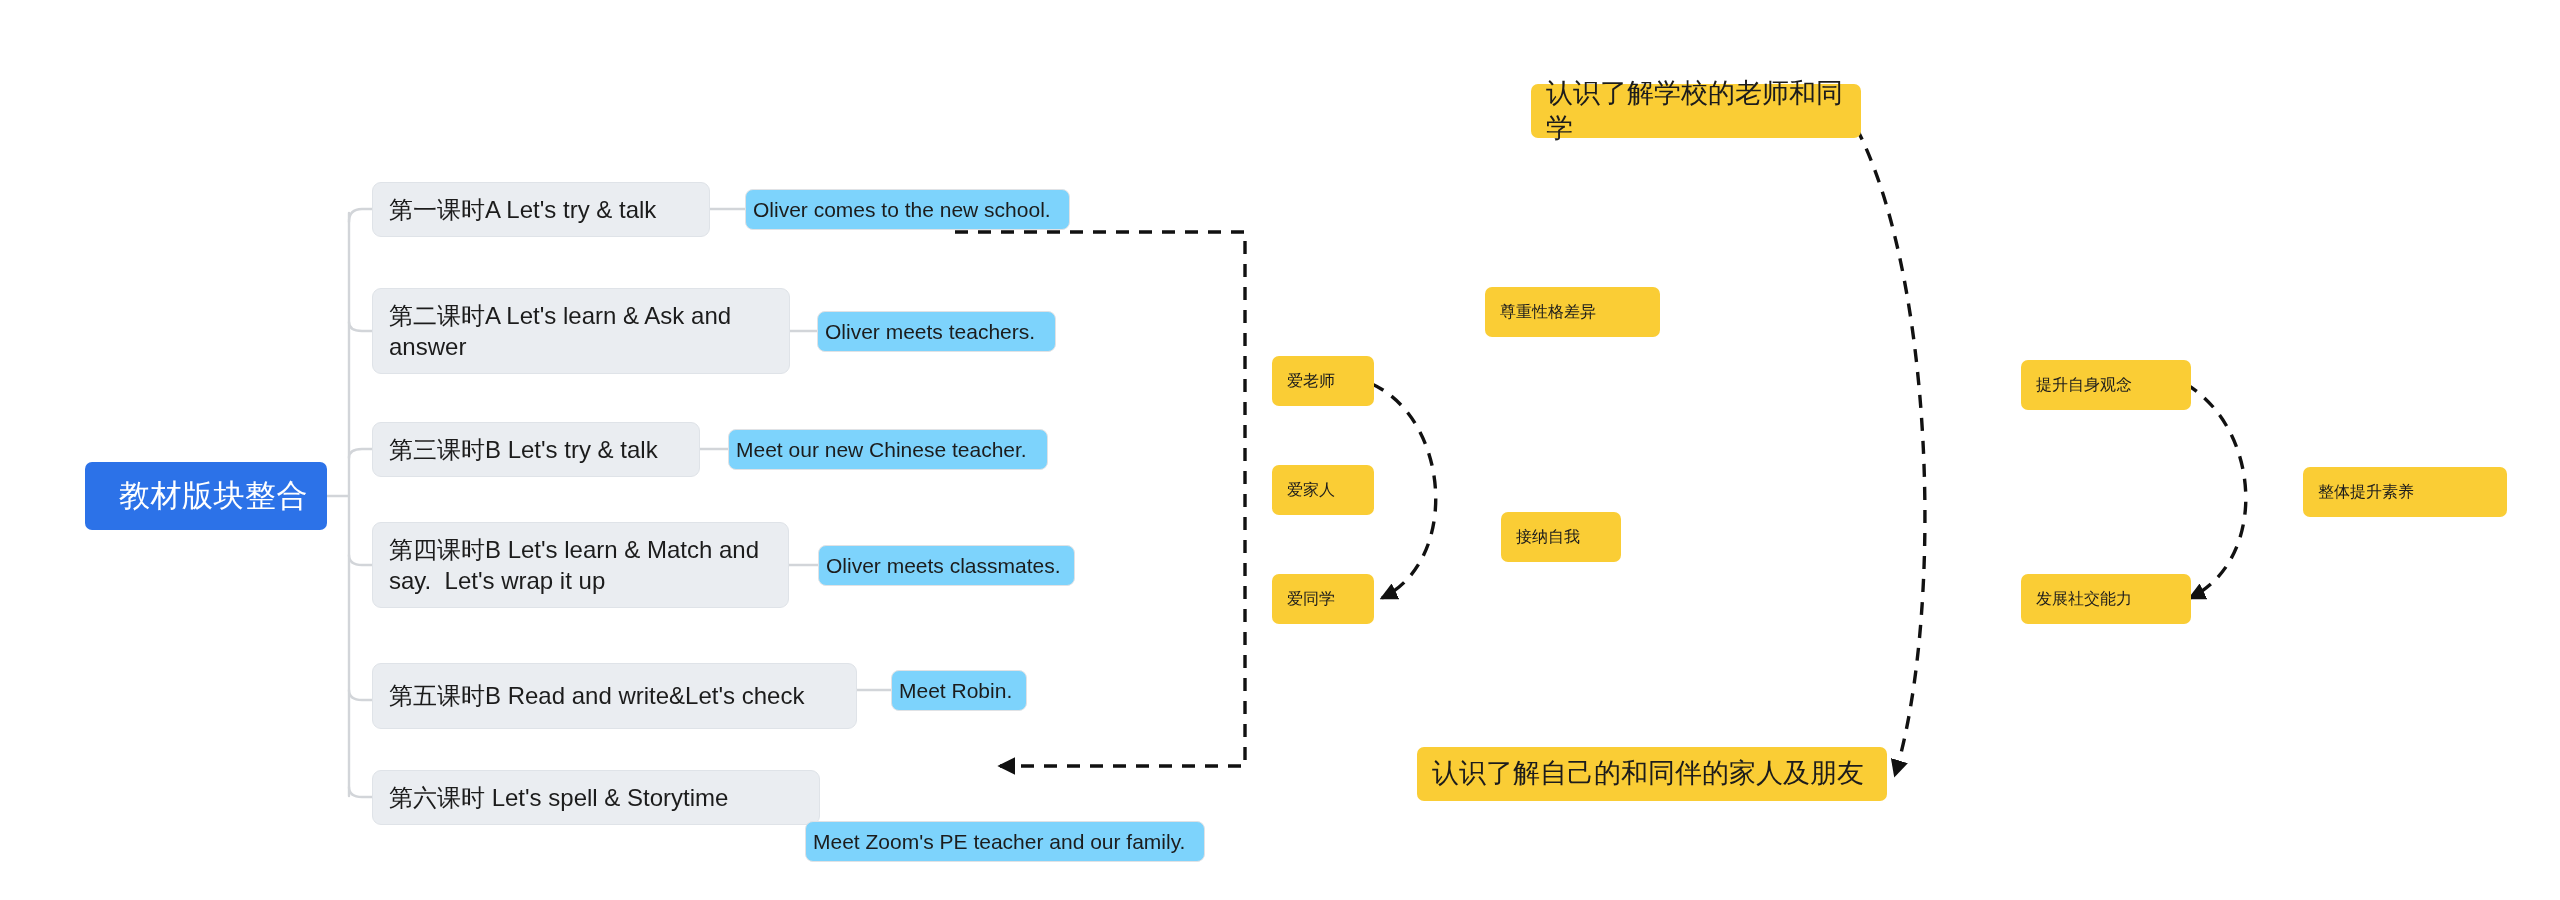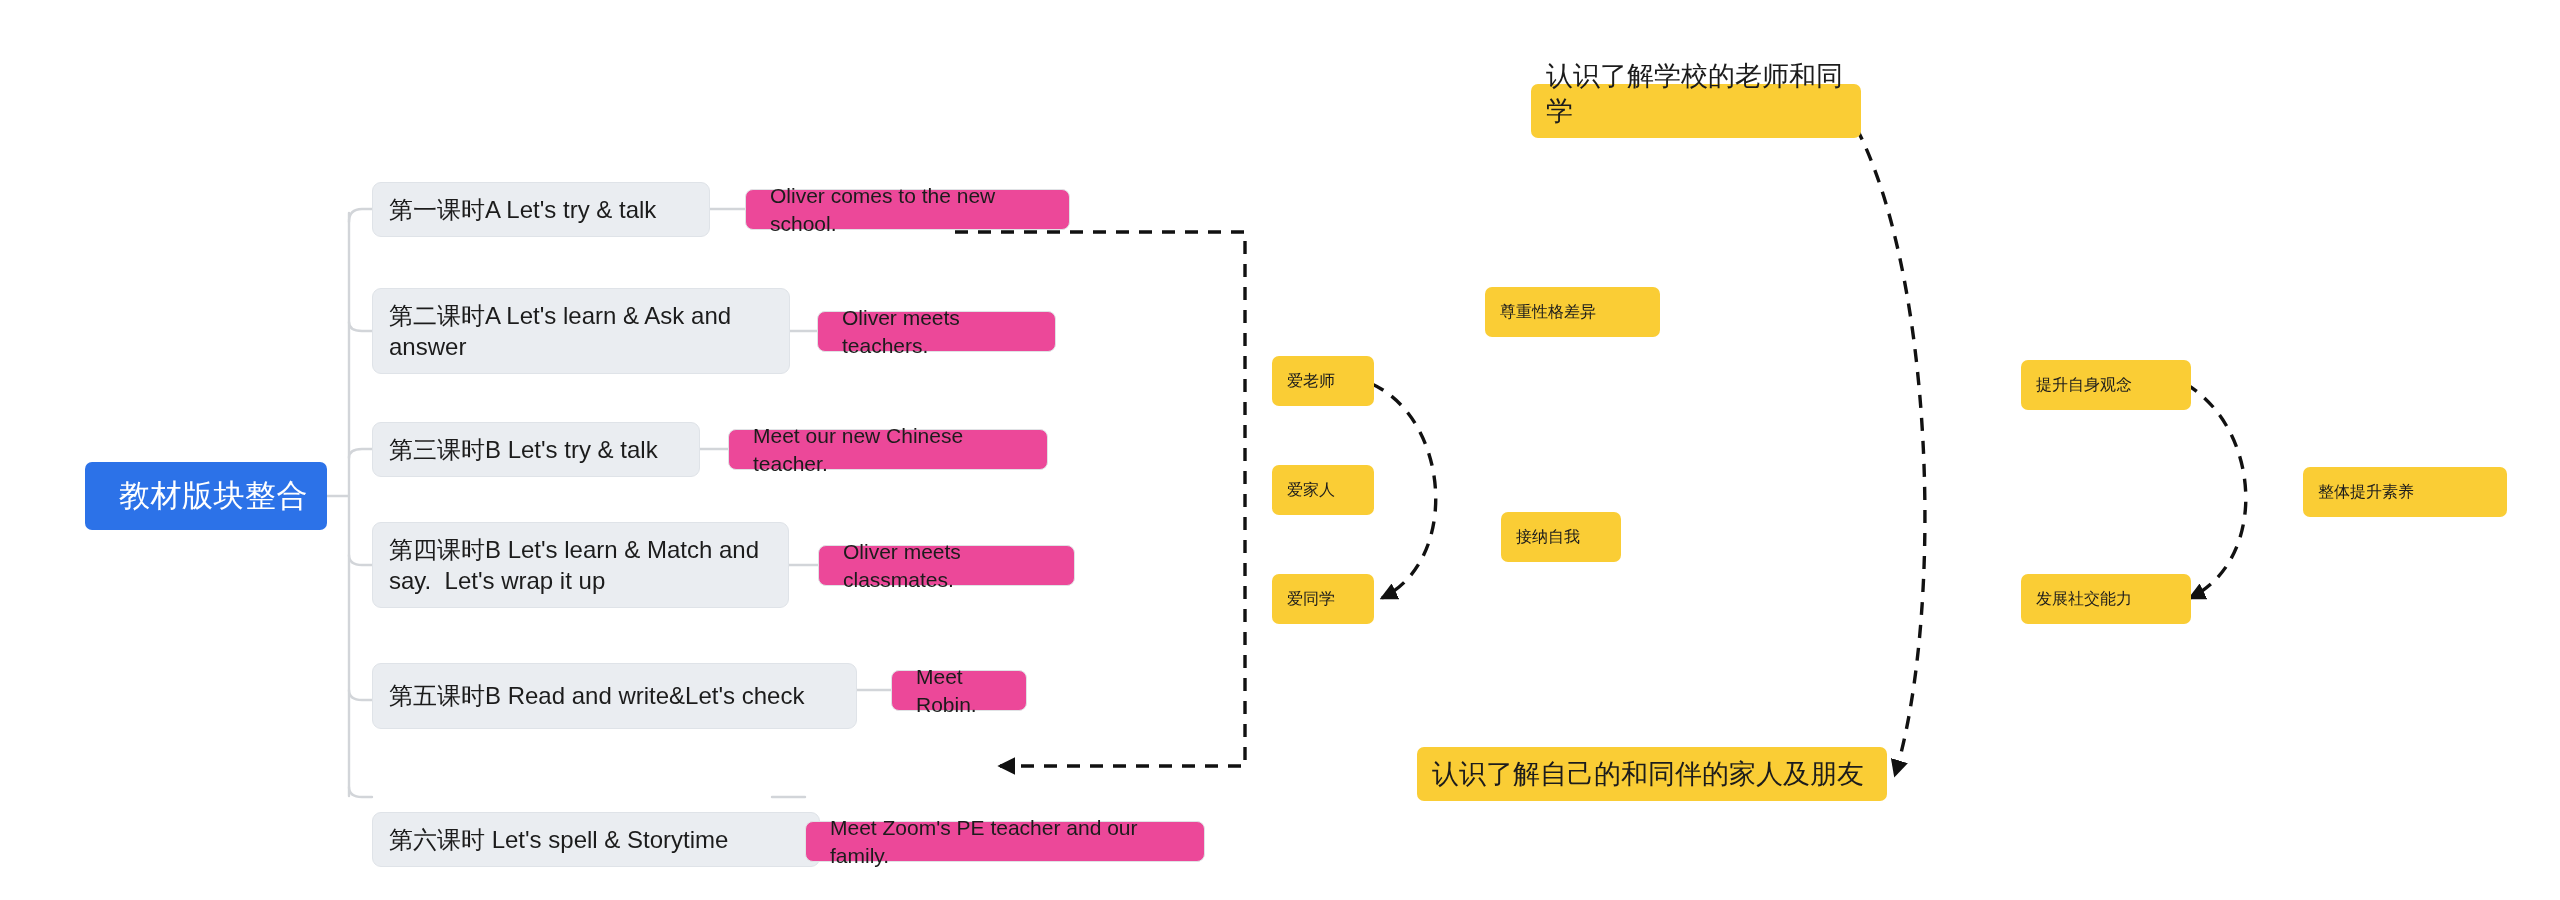--- a/index.html
+++ b/index.html
@@ -56,41 +56,40 @@
     border: 1px solid #dfe3e8;
     border-radius: 9px;
     color: #1c1c1c;
     font-size: 24px;
     line-height: 1.3;
     padding: 11px 16px;
   }
 
   
   .detail-node {
-    background: #ec4899;
+    background: #7dd3fc;
     border: 1px solid #e0e2e5;
     border-radius: 8px;
     color: #1c1c1c;
     font-size: 21px;
     line-height: 1.3;
-    padding: 8px 24px;
+    padding: 8px 7px;
   }
 
   
   .goal-node {
     background: #facd35;
     border-radius: 7px;
     color: #1c1c1c;
     font-size: 16px;
     line-height: 1.3;
     padding: 9px 15px;
   }
   .goal-node.wide {
     font-size: 27px;
-    align-items: flex-end;
   }
 </style>
 </head>
 <body>
 
 <div id="canvas">
 
   <svg class="links" viewBox="0 0 2560 900">
     <g fill="none" stroke="#d2d5d9" stroke-width="2.4" stroke-linecap="round">
 
@@ -148,21 +147,21 @@
   </div>
 
   <div class="node lesson-node" style="left:372px; top:522px; width:417px; height:86px;">
     <span>第四课时B Let's learn &amp; Match and say.  Let's wrap it up</span>
   </div>
 
   <div class="node lesson-node" style="left:372px; top:663px; width:485px; height:66px;align-items:center;">
     <span>第五课时B Read and write&amp;Let's check</span>
   </div>
 
-  <div class="node lesson-node" style="left:372px; top:812px; width:448px; height:55px;">
+  <div class="node lesson-node" style="left:372px; top:770px; width:448px; height:55px;">
     <span>第六课时 Let's spell &amp; Storytime</span>
   </div>
 
   <div class="node detail-node" style="left:745px; top:189px; width:325px; height:41px;">
     <span>Oliver comes to the new school.</span>
   </div>
 
   <div class="node detail-node" style="left:817px; top:311px; width:239px; height:41px;">
     <span>Oliver meets teachers.</span>
   </div>

